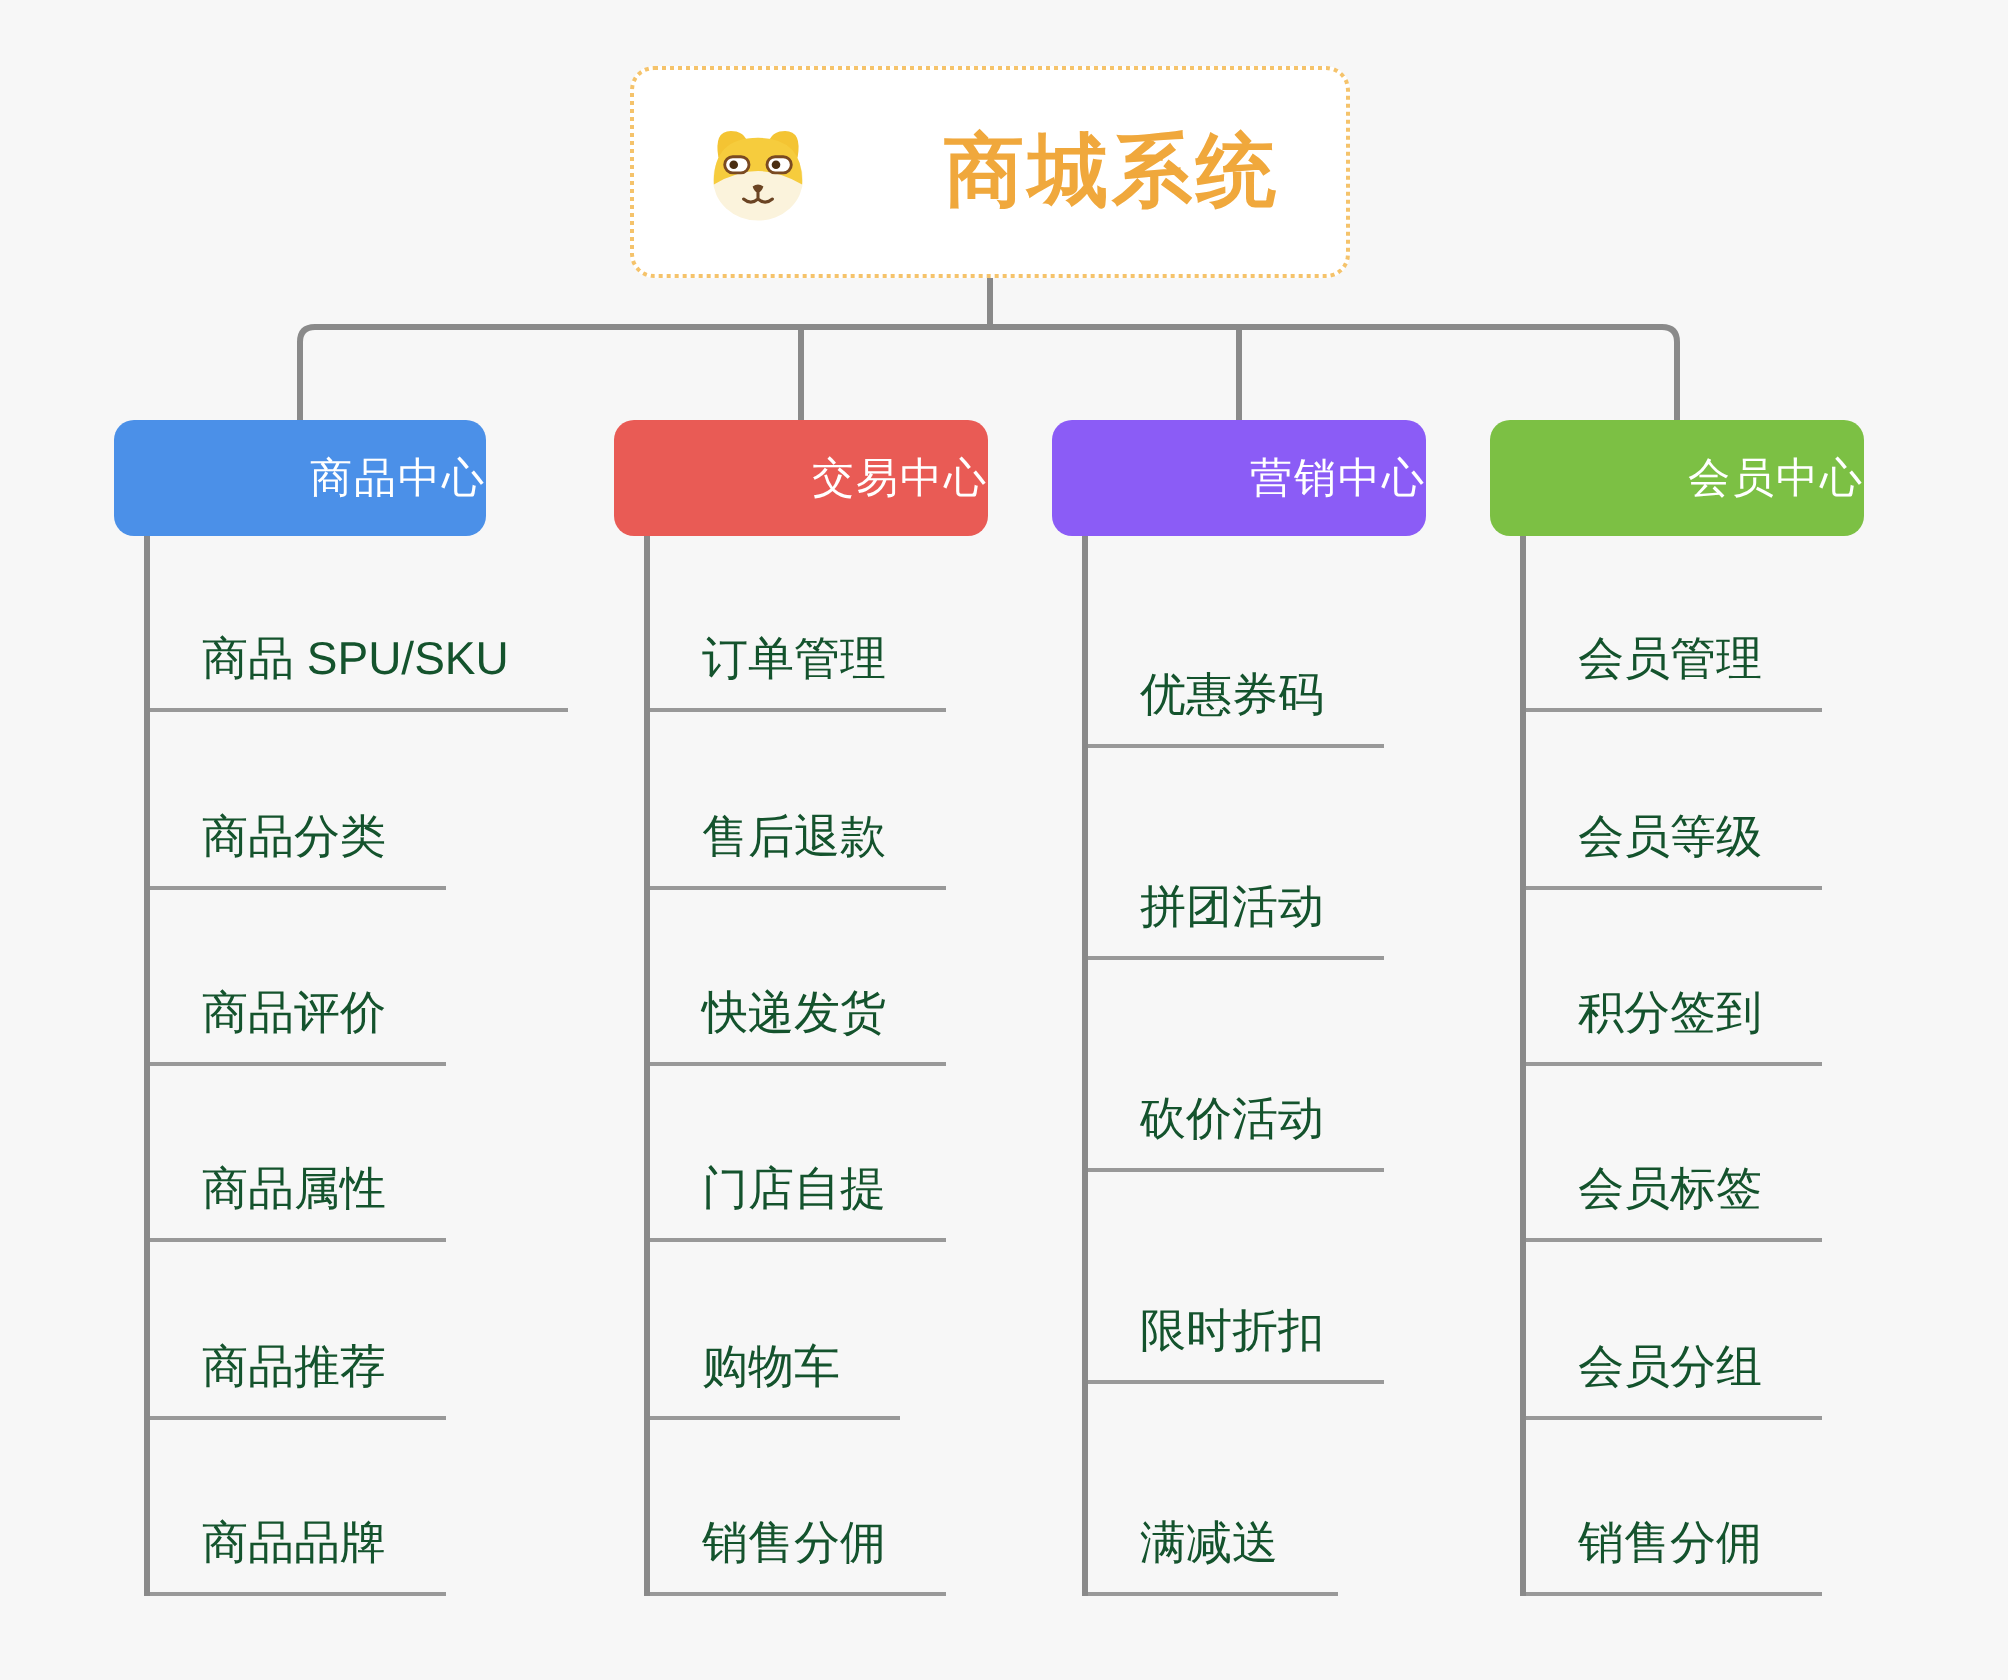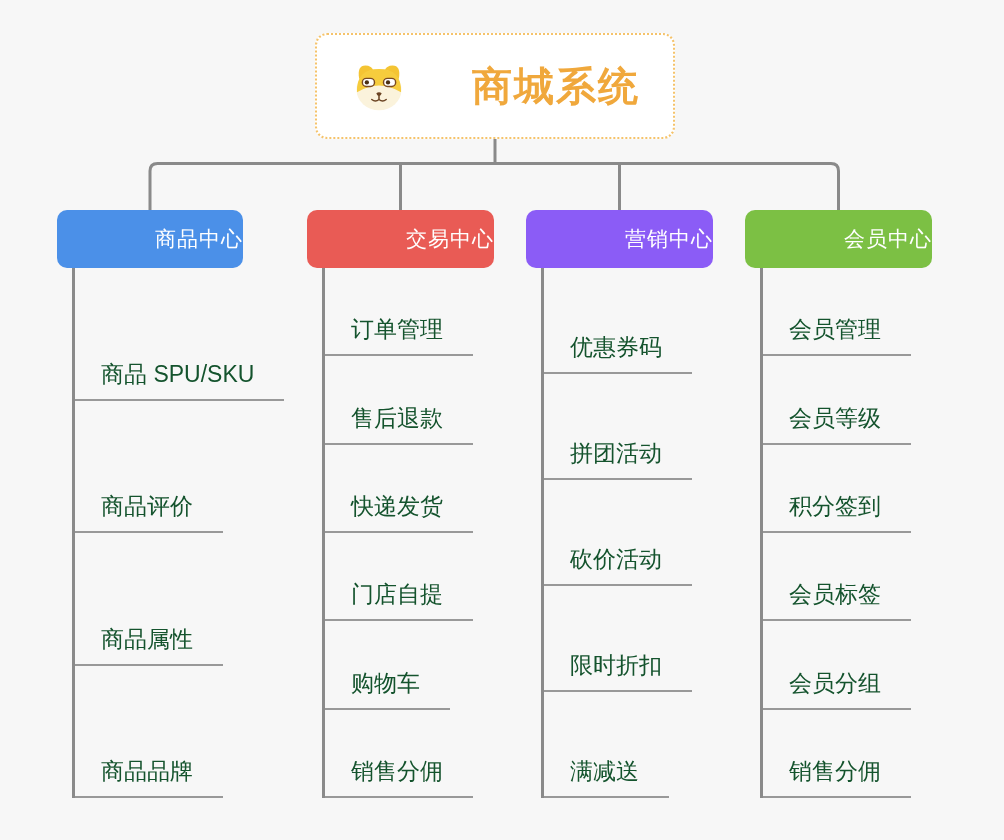--- a/index.html
+++ b/index.html
@@ -85,24 +85,30 @@
 </div>
 <div class="branch branch-4">
   <span>会员中心</span>
 </div>
 
 <div class="leaf-column col-1">
   <div class="leaf-slot">
       <div class="leaf">商品 SPU/SKU</div>
     </div>
   <div class="leaf-slot">
+      <div class="leaf">商品分类</div>
+    </div>
+  <div class="leaf-slot">
       <div class="leaf">商品评价</div>
     </div>
   <div class="leaf-slot">
       <div class="leaf">商品属性</div>
+    </div>
+  <div class="leaf-slot">
+      <div class="leaf">商品推荐</div>
     </div>
   <div class="leaf-slot">
       <div class="leaf">商品品牌</div>
     </div>
 </div>
 
 <div class="leaf-column col-2">
   <div class="leaf-slot">
       <div class="leaf">订单管理</div>
     </div>

